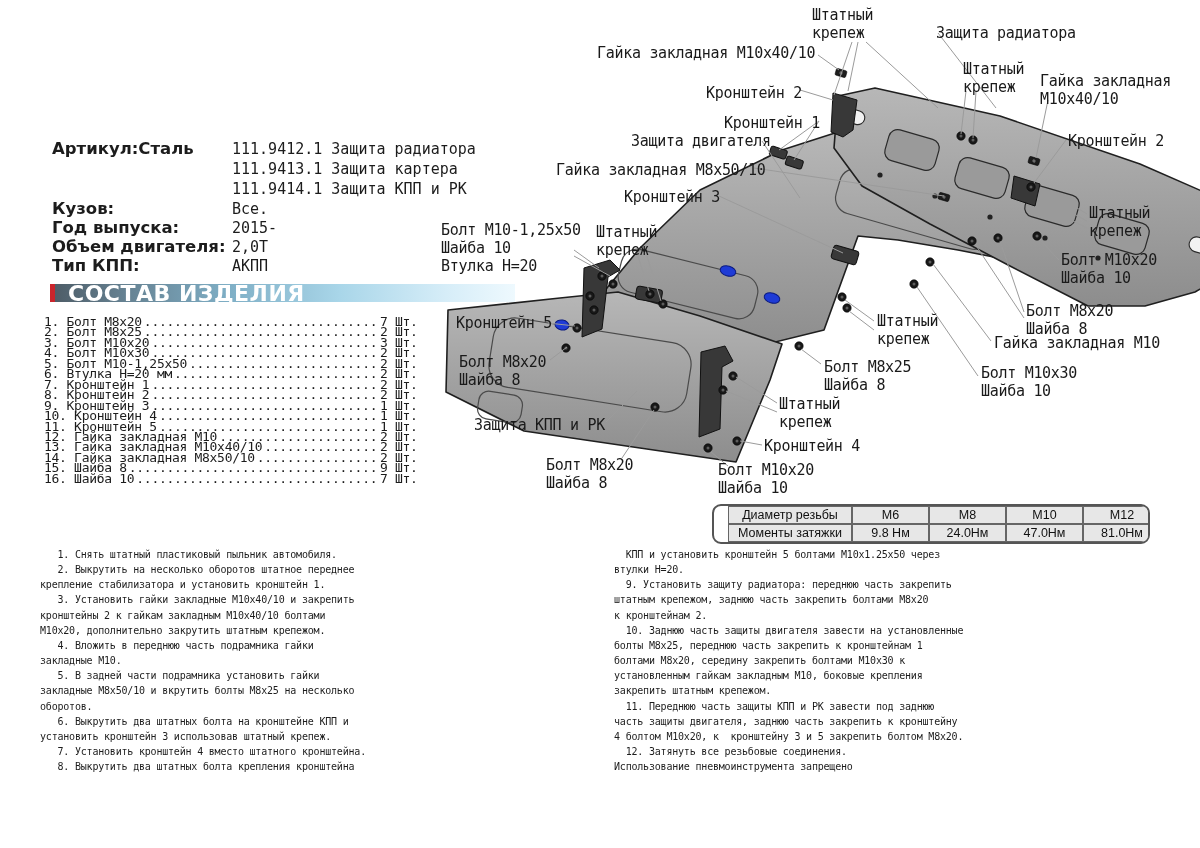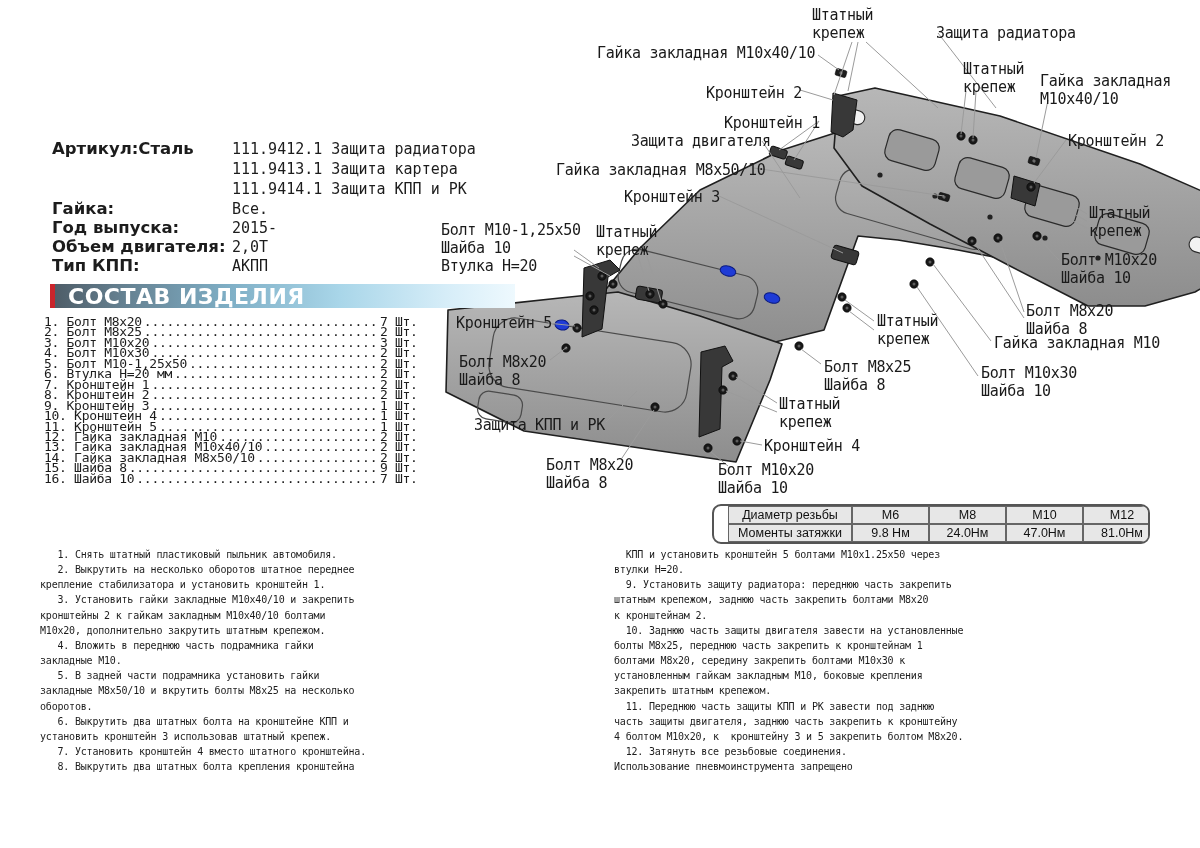--- a/index.html
+++ b/index.html
@@ -3,21 +3,21 @@
 <meta charset="utf-8">
 <style>
   html,body{margin:0;padding:0;background:#fff;}
   .page{position:relative;width:1200px;height:848px;background:#fff;overflow:hidden;
         font-family:"DejaVu Sans Mono",monospace;color:#1c1c1c;}
   .bar{position:absolute;left:50px;display:flex;align-items:center;padding-left:13px;
        color:#fff;font-family:"DejaVu Sans","Liberation Sans",sans-serif;font-weight:bold;
        letter-spacing:.5px;border-left:5px solid #c9252c;box-sizing:border-box;
        background:linear-gradient(90deg,#4e5d68 0%,#647f8f 14%,#7fafc6 38%,#a9d6e9 62%,#d6edf8 85%,#eef9fe 100%);}
   .bar-haval{top:103px;width:465px;height:29px;font-size:21px;}
-  .bar-sostav{top:284px;width:465px;height:24px;font-size:22px;align-items:center;}
+  .bar-sostav{top:284px;width:465px;height:18px;font-size:22px;align-items:center;}
   .bar-instr{left:46px;top:506px;width:614px;height:34px;font-size:24px;}
   .ilabel{position:absolute;font:bold 16.5px "DejaVu Sans","Liberation Sans",sans-serif;white-space:pre;}
   .ival{position:absolute;font:15px "DejaVu Sans Mono",monospace;white-space:pre;}
   .plist{position:absolute;left:44px;top:317px;width:384px;font-size:13px;letter-spacing:-.3px;}
   .prow{display:flex;align-items:baseline;line-height:10.45px;white-space:nowrap;}
   .dots{flex:1;overflow:hidden;white-space:nowrap;margin:0 2px;}
   .dots::after{content:"...................................................................";}
   .qty{width:48px;flex:none;}
   .instr{position:absolute;top:547px;white-space:pre;font-size:10px;line-height:15.15px;
          letter-spacing:-.2px;font-family:"DejaVu Sans Mono",monospace;}
@@ -213,21 +213,21 @@
 крепеж</div>
   <div class="lbl" style="left:764px;top:437px">Кронштейн 4</div>
   <div class="lbl" style="left:718px;top:461px">Болт М10х20
 Шайба 10</div>
 
 
   <div class="ilabel" style="left:52px;top:139px">Артикул:Сталь</div>
   <div class="ival" style="left:232px;top:140px">111.9412.1 Защита радиатора</div>
   <div class="ival" style="left:232px;top:160px">111.9413.1 Защита картера</div>
   <div class="ival" style="left:232px;top:180px">111.9414.1 Защита КПП и РК</div>
-  <div class="ilabel" style="left:52px;top:199px">Гайка:</div>
+  <div class="ilabel" style="left:52px;top:199px">Кузов:</div>
   <div class="ival" style="left:232px;top:200px">Все.</div>
   <div class="ilabel" style="left:52px;top:218px">Год выпуска:</div>
   <div class="ival" style="left:232px;top:219px">2015-</div>
   <div class="ilabel" style="left:52px;top:237px">Объем двигателя:</div>
   <div class="ival" style="left:232px;top:238px">2,0Т</div>
   <div class="ilabel" style="left:52px;top:256px">Тип КПП:</div>
   <div class="ival" style="left:232px;top:257px">АКПП</div>
 
   <div class="bar bar-sostav">
     <span>СОСТАВ ИЗДЕЛИЯ</span>

